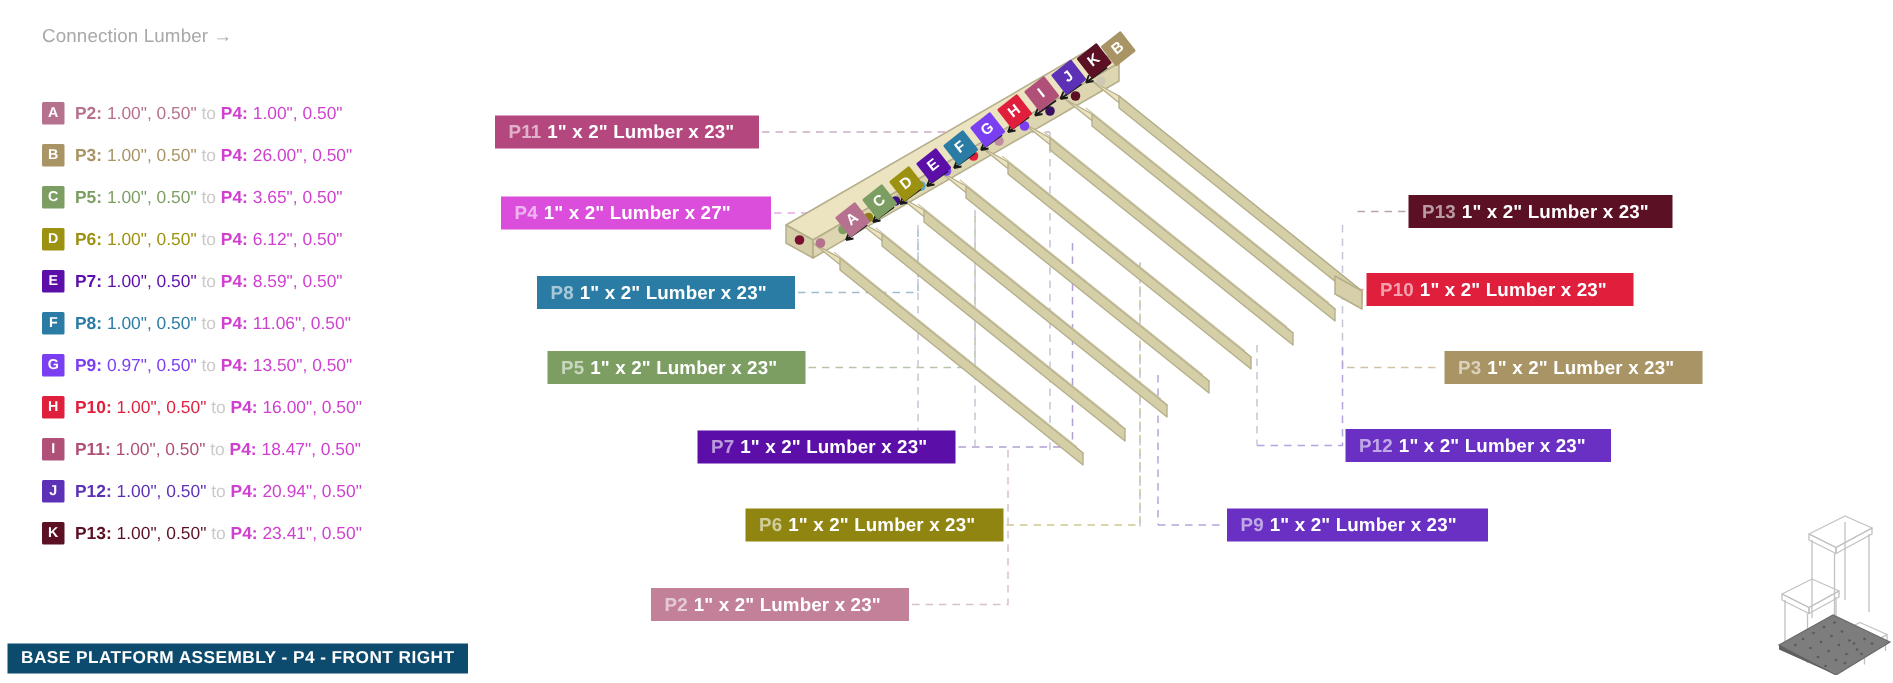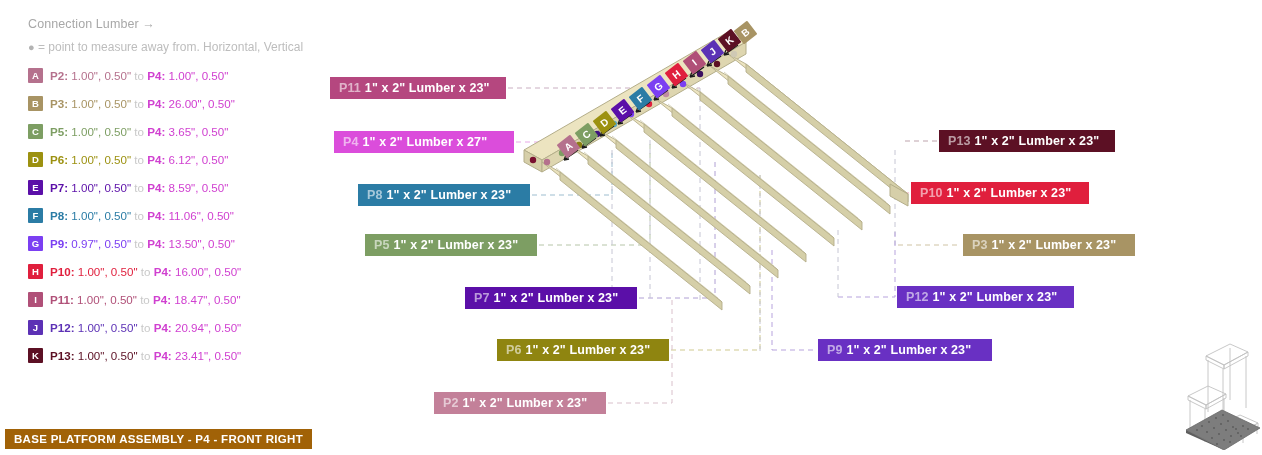--- a/index.html
+++ b/index.html
@@ -56,21 +56,21 @@
   
   .mbadge{
     position:absolute;width:17px;height:17px;line-height:17px;
     text-align:center;color:#fff;font-size:10px;font-weight:bold;
     transform:rotate(-38deg);border-radius:1px;
   }
 
   
   #footer{
     position:absolute;left:5px;top:429px;height:20px;line-height:20px;
-    background:#a16207;color:#ffffff;
+    background:#0c4a6e;color:#ffffff;
     font-size:11.5px;font-weight:bold;letter-spacing:.3px;
     padding:0 9px;white-space:nowrap;
   }
 </style>
 </head>
 <body>
 
 <div id="stage">
 
   <svg id="leaders" viewBox="0 0 1262 455">
@@ -230,24 +230,20 @@
       <div class="pill" style="left: 434px; top: 392px; width: 172px; background: rgb(195, 128, 153);"><span class="pcode">P2</span><span>1" x 2" Lumber x 23"</span></div>
       <div class="pill" style="left: 939px; top: 130px; width: 176px; background: rgb(92, 16, 36);"><span class="pcode">P13</span><span>1" x 2" Lumber x 23"</span></div>
       <div class="pill" style="left: 911px; top: 182px; width: 178px; background: rgb(224, 31, 61);"><span class="pcode">P10</span><span>1" x 2" Lumber x 23"</span></div>
       <div class="pill" style="left: 963px; top: 234px; width: 172px; background: rgb(168, 148, 100);"><span class="pcode">P3</span><span>1" x 2" Lumber x 23"</span></div>
       <div class="pill" style="left: 897px; top: 286px; width: 177px; background: rgb(105, 48, 195);"><span class="pcode">P12</span><span>1" x 2" Lumber x 23"</span></div>
       <div class="pill" style="left: 818px; top: 339px; width: 174px; background: rgb(105, 48, 195);"><span class="pcode">P9</span><span>1" x 2" Lumber x 23"</span></div>
     </div>
 
   <div id="legend">
     <div class="legend-title">Connection Lumber →</div>
-    <div class="legend-sub">
-      <span class="dot">●</span>
-      <span>= point to measure away from. Horizontal, Vertical</span>
-    </div>
     <div id="legend-rows">
         <div class="legend-row" style="top: 68px;"><span class="legend-badge" style="background:#b5718d">A</span><span class="lg-txt"><span class="lg-a" style="color:#b5718d">P2:</span> <span style="color:#b5718d">1.00", 0.50"</span> <span class="lg-mid">to</span> <span class="lg-b" style="color:#d040d0">P4:</span> <span style="color:#d040d0">1.00", 0.50"</span></span></div>
         <div class="legend-row" style="top: 96px;"><span class="legend-badge" style="background:#a89464">B</span><span class="lg-txt"><span class="lg-a" style="color:#a89464">P3:</span> <span style="color:#a89464">1.00", 0.50"</span> <span class="lg-mid">to</span> <span class="lg-b" style="color:#d040d0">P4:</span> <span style="color:#d040d0">26.00", 0.50"</span></span></div>
         <div class="legend-row" style="top: 124px;"><span class="legend-badge" style="background:#7d9e63">C</span><span class="lg-txt"><span class="lg-a" style="color:#7d9e63">P5:</span> <span style="color:#7d9e63">1.00", 0.50"</span> <span class="lg-mid">to</span> <span class="lg-b" style="color:#d040d0">P4:</span> <span style="color:#d040d0">3.65", 0.50"</span></span></div>
         <div class="legend-row" style="top: 152px;"><span class="legend-badge" style="background:#9c9110">D</span><span class="lg-txt"><span class="lg-a" style="color:#9c9110">P6:</span> <span style="color:#9c9110">1.00", 0.50"</span> <span class="lg-mid">to</span> <span class="lg-b" style="color:#d040d0">P4:</span> <span style="color:#d040d0">6.12", 0.50"</span></span></div>
         <div class="legend-row" style="top: 180px;"><span class="legend-badge" style="background:#5b0fa8">E</span><span class="lg-txt"><span class="lg-a" style="color:#5b0fa8">P7:</span> <span style="color:#5b0fa8">1.00", 0.50"</span> <span class="lg-mid">to</span> <span class="lg-b" style="color:#d040d0">P4:</span> <span style="color:#d040d0">8.59", 0.50"</span></span></div>
         <div class="legend-row" style="top: 208px;"><span class="legend-badge" style="background:#2b7ca5">F</span><span class="lg-txt"><span class="lg-a" style="color:#2b7ca5">P8:</span> <span style="color:#2b7ca5">1.00", 0.50"</span> <span class="lg-mid">to</span> <span class="lg-b" style="color:#d040d0">P4:</span> <span style="color:#d040d0">11.06", 0.50"</span></span></div>
         <div class="legend-row" style="top: 236px;"><span class="legend-badge" style="background:#7b3ff2">G</span><span class="lg-txt"><span class="lg-a" style="color:#7b3ff2">P9:</span> <span style="color:#7b3ff2">0.97", 0.50"</span> <span class="lg-mid">to</span> <span class="lg-b" style="color:#d040d0">P4:</span> <span style="color:#d040d0">13.50", 0.50"</span></span></div>
         <div class="legend-row" style="top: 264px;"><span class="legend-badge" style="background:#e01f3d">H</span><span class="lg-txt"><span class="lg-a" style="color:#e01f3d">P10:</span> <span style="color:#e01f3d">1.00", 0.50"</span> <span class="lg-mid">to</span> <span class="lg-b" style="color:#d040d0">P4:</span> <span style="color:#d040d0">16.00", 0.50"</span></span></div>
         <div class="legend-row" style="top: 292px;"><span class="legend-badge" style="background:#b05078">I</span><span class="lg-txt"><span class="lg-a" style="color:#b05078">P11:</span> <span style="color:#b05078">1.00", 0.50"</span> <span class="lg-mid">to</span> <span class="lg-b" style="color:#d040d0">P4:</span> <span style="color:#d040d0">18.47", 0.50"</span></span></div>

